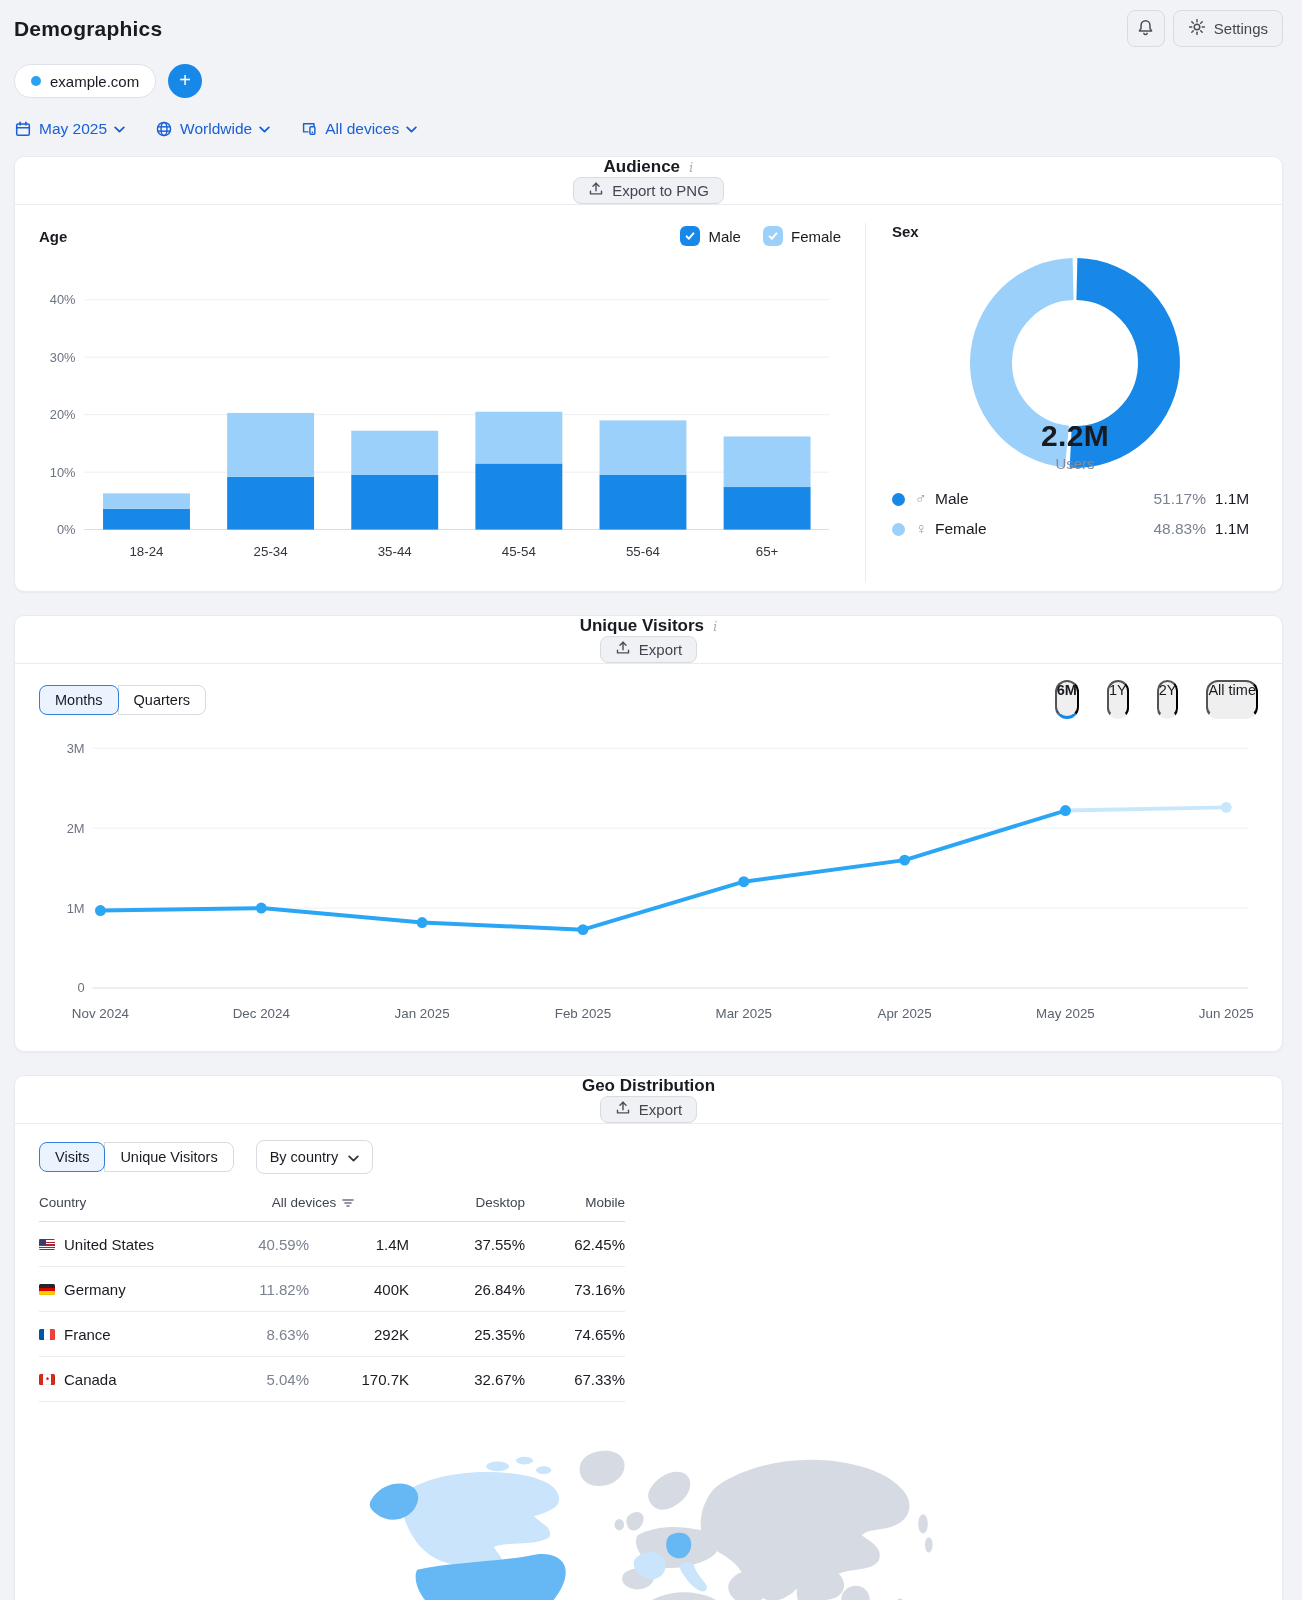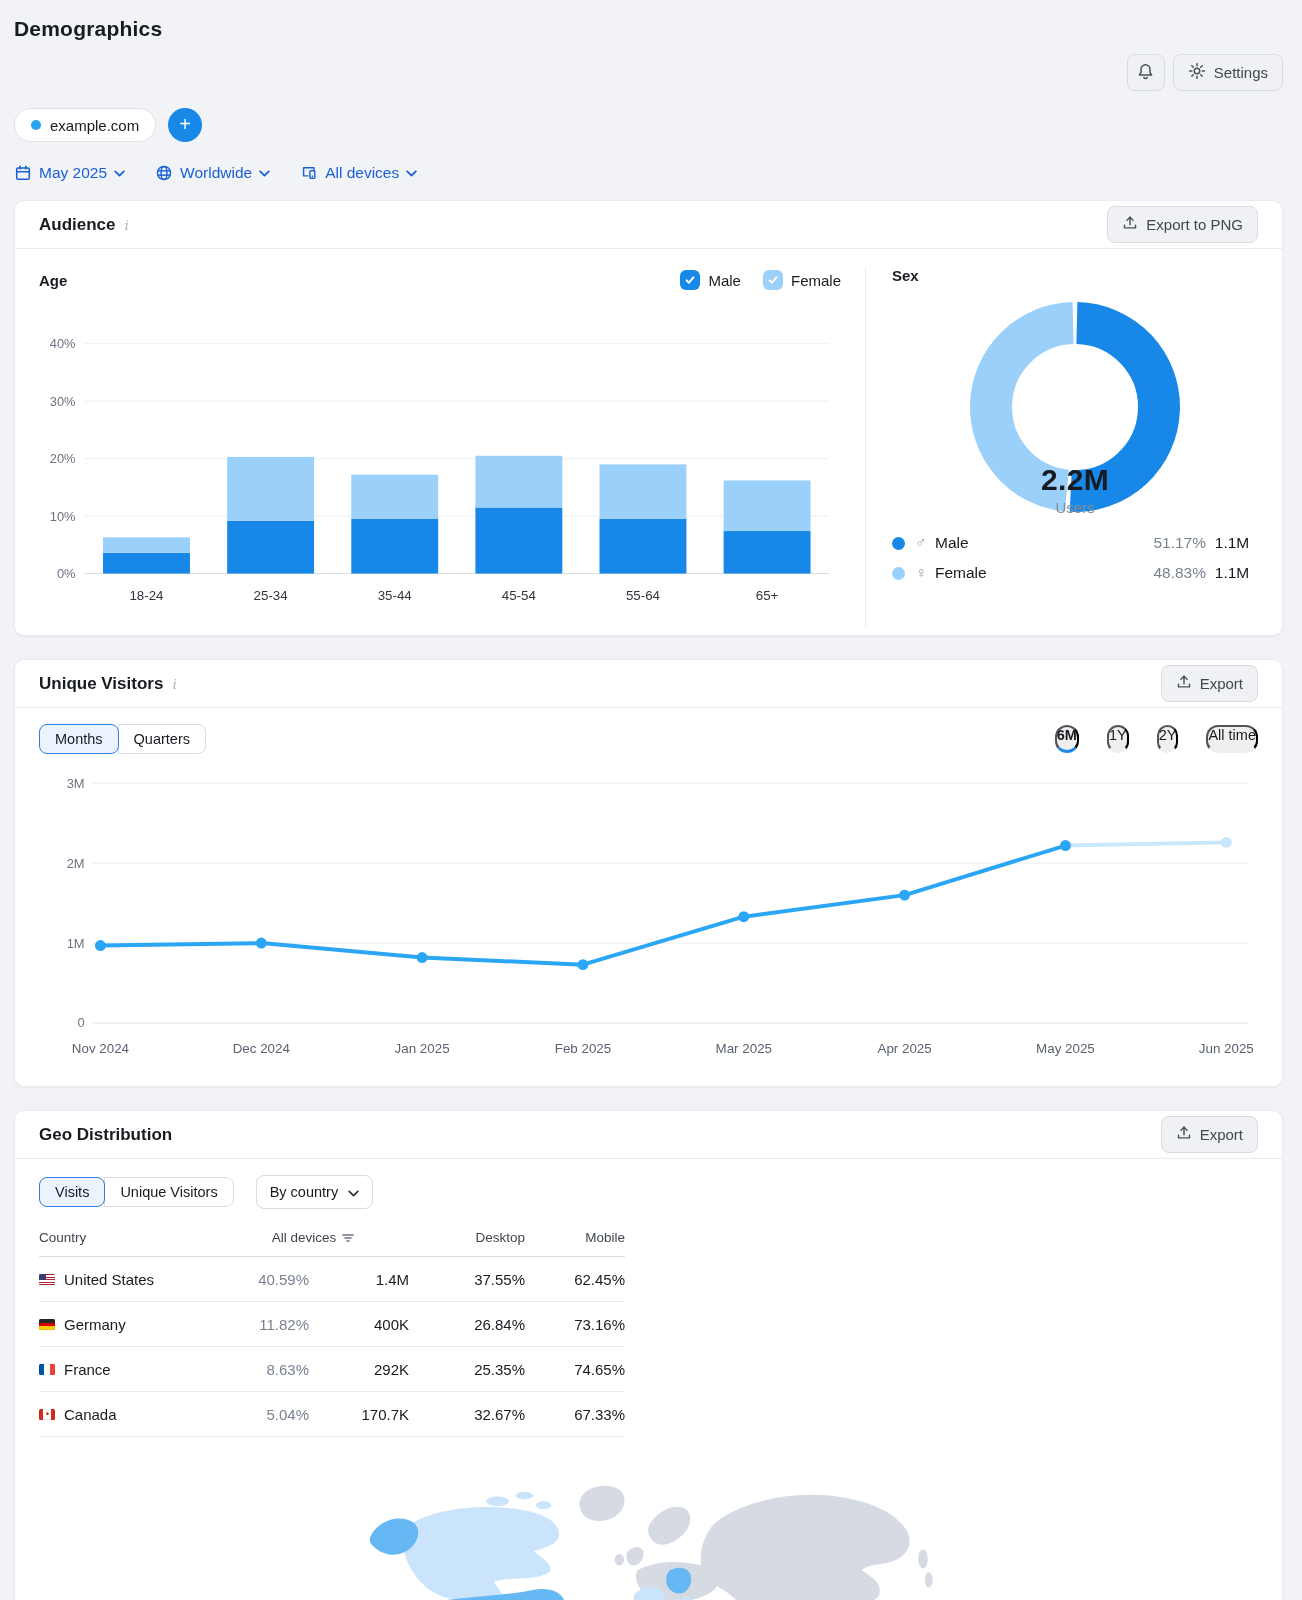--- a/index.html
+++ b/index.html
@@ -10,21 +10,21 @@
     --border:#d8dbe2; --divider:#e9ebf0; --btn-bg:#f0f1f5;
   }
   *{box-sizing:border-box;margin:0;padding:0;}
   html,body{width:1302px;height:1600px;overflow:hidden;}
   body{font-family:"Liberation Sans",sans-serif;background:#f2f3f7;color:var(--ink);}
   .page{padding:10px 19px 0 14px;}
 
   
   .topbar{display:flex;align-items:flex-start;justify-content:space-between;}
   .topbar h1{font-size:21px;font-weight:700;padding-top:7px;letter-spacing:.2px;}
-  .topbar-actions{display:flex;gap:8px;margin-top:44px;}
+  .topbar-actions{display:flex;gap:8px;}
   .btn{display:inline-flex;align-items:center;gap:8px;height:37px;padding:0 14px;
        background:var(--btn-bg);border:1px solid var(--border);border-radius:8px;
        font-family:inherit;font-size:15px;color:var(--ink-soft);cursor:pointer;}
   .icon-btn{width:38px;justify-content:center;padding:0;}
 
   
   .project-row{display:flex;align-items:center;gap:12px;margin-top:17px;}
   .domain-chip{display:inline-flex;align-items:center;gap:9px;height:34px;padding:0 16px;
        background:#fff;border:1px solid #dfe2e8;border-radius:17px;font-size:15px;color:var(--ink);cursor:pointer;}
   .domain-dot{width:10px;height:10px;border-radius:50%;background:#2aa2f2;}
@@ -33,21 +33,21 @@
 
   
   .filters-row{display:flex;align-items:center;gap:30px;margin:22px 0 18px 0;}
   .filter-link{display:inline-flex;align-items:center;gap:7px;color:var(--link);font-size:15.5px;cursor:pointer;}
   .filter-link svg{display:block;}
 
   
   .card{background:#fff;border:1px solid #e9ebf0;border-radius:10px;margin-bottom:23px;
         box-shadow:0 1px 2px rgba(25,35,60,.05);}
   .card-head{display:flex;align-items:center;justify-content:space-between;height:48px;padding:0 24px;
-        border-bottom:1px solid var(--divider);}
+        border-bottom:1px solid var(--divider);flex-direction:column;}
   .card-title-wrap{display:flex;align-items:baseline;gap:9px;}
   .card-title-wrap h2{font-size:17px;font-weight:700;}
   .info-glyph{font-family:"DejaVu Serif",serif;font-style:italic;font-size:13.5px;color:#a9b0bc;}
   .sec-title{font-size:15px;font-weight:700;}
 
   
   .audience-body{display:flex;padding:18px 24px 8px 24px;}
   .age-col{flex:1;min-width:0;padding-right:20px;}
   .age-head{display:flex;align-items:center;justify-content:space-between;height:26px;}
   .legend{display:flex;align-items:center;gap:22px;}
@@ -69,21 +69,21 @@
 
   
   .toolbar{display:flex;align-items:center;justify-content:space-between;padding:16px 24px 4px 24px;}
   .seg-group{display:inline-flex;}
   .seg{height:30px;padding:0 15px;background:#fff;border:1px solid var(--border);font-family:inherit;
        font-size:14.5px;color:var(--ink);cursor:pointer;margin-left:-1px;position:relative;}
   .seg:first-child{border-radius:8px 0 0 8px;margin-left:0;}
   .seg:last-child{border-radius:0 8px 8px 0;}
   .seg.active{background:#ebf4fe;border-color:#2f80dc;z-index:2;border-radius:8px;}
   .ranges{display:flex;align-items:center;gap:28px;}
-  .range{font-size:14.5px;color:var(--ink);cursor:pointer;padding-bottom:7px;border-bottom:3px solid transparent;border-radius:12px;}
+  .range{font-size:14.5px;color:var(--ink);cursor:pointer;padding-bottom:18px;border-bottom:3px solid transparent;border-radius:12px;}
   .range.active{font-weight:700;border-bottom-color:var(--accent-blue);}
   .dd-btn{display:inline-flex;align-items:center;gap:10px;height:34px;padding:0 13px;background:#fff;
        border:1px solid var(--border);border-radius:8px;font-family:inherit;font-size:14.5px;color:var(--ink);cursor:pointer;}
 
   .uv-chart-wrap{padding:8px 24px 14px 24px;}
 
   
   .geo-body{display:flex;padding:6px 24px 18px 24px;gap:26px;flex-direction:column;}
   .geo-table{width:586px;flex:none;}
   .g-row{display:grid;grid-template-columns:178px 92px 100px 116px 100px;align-items:center;height:45px;

